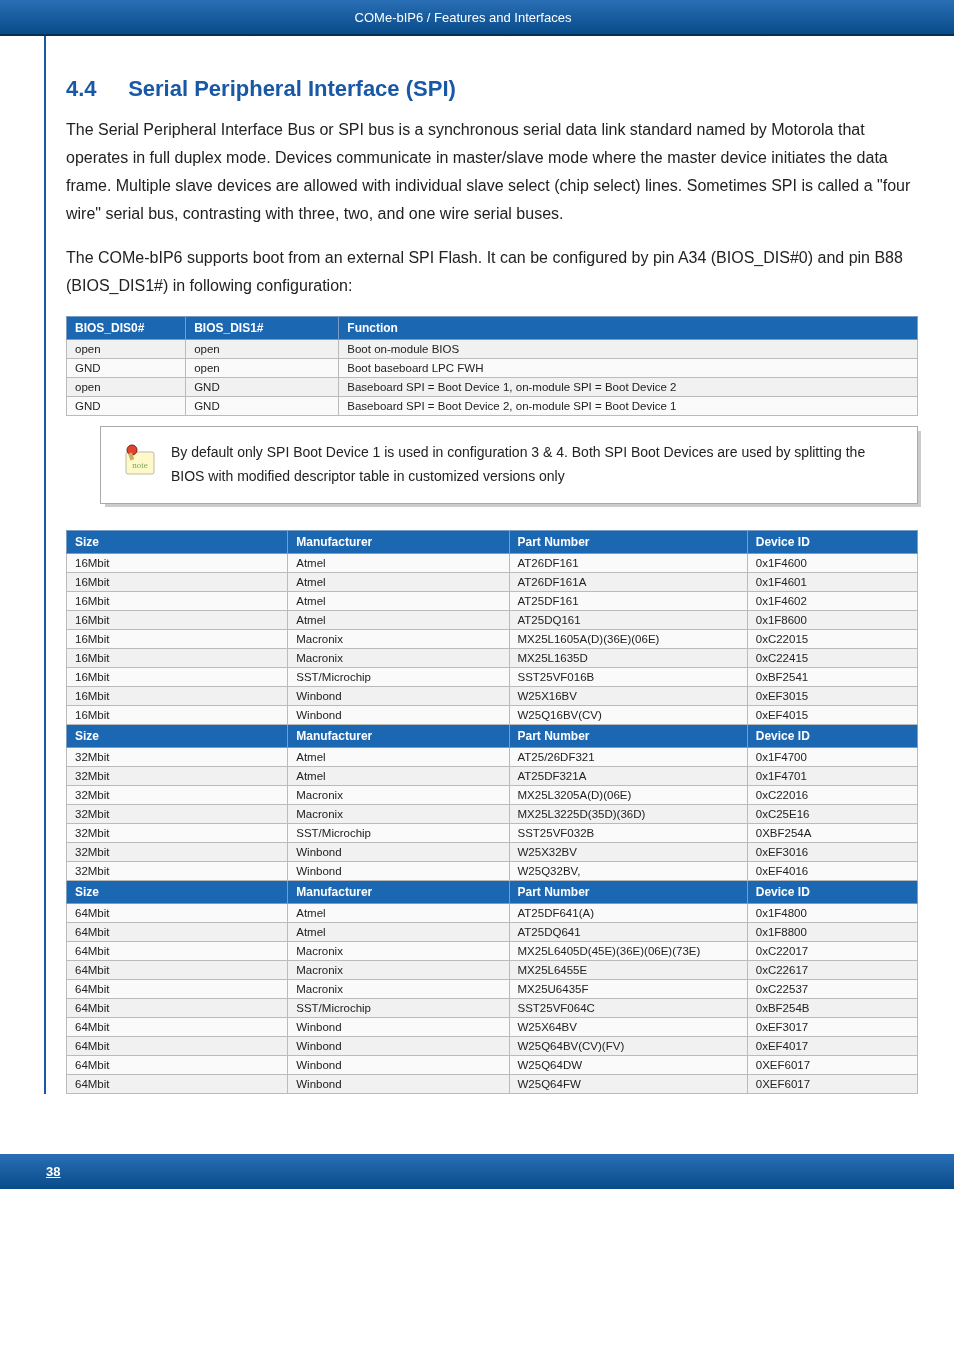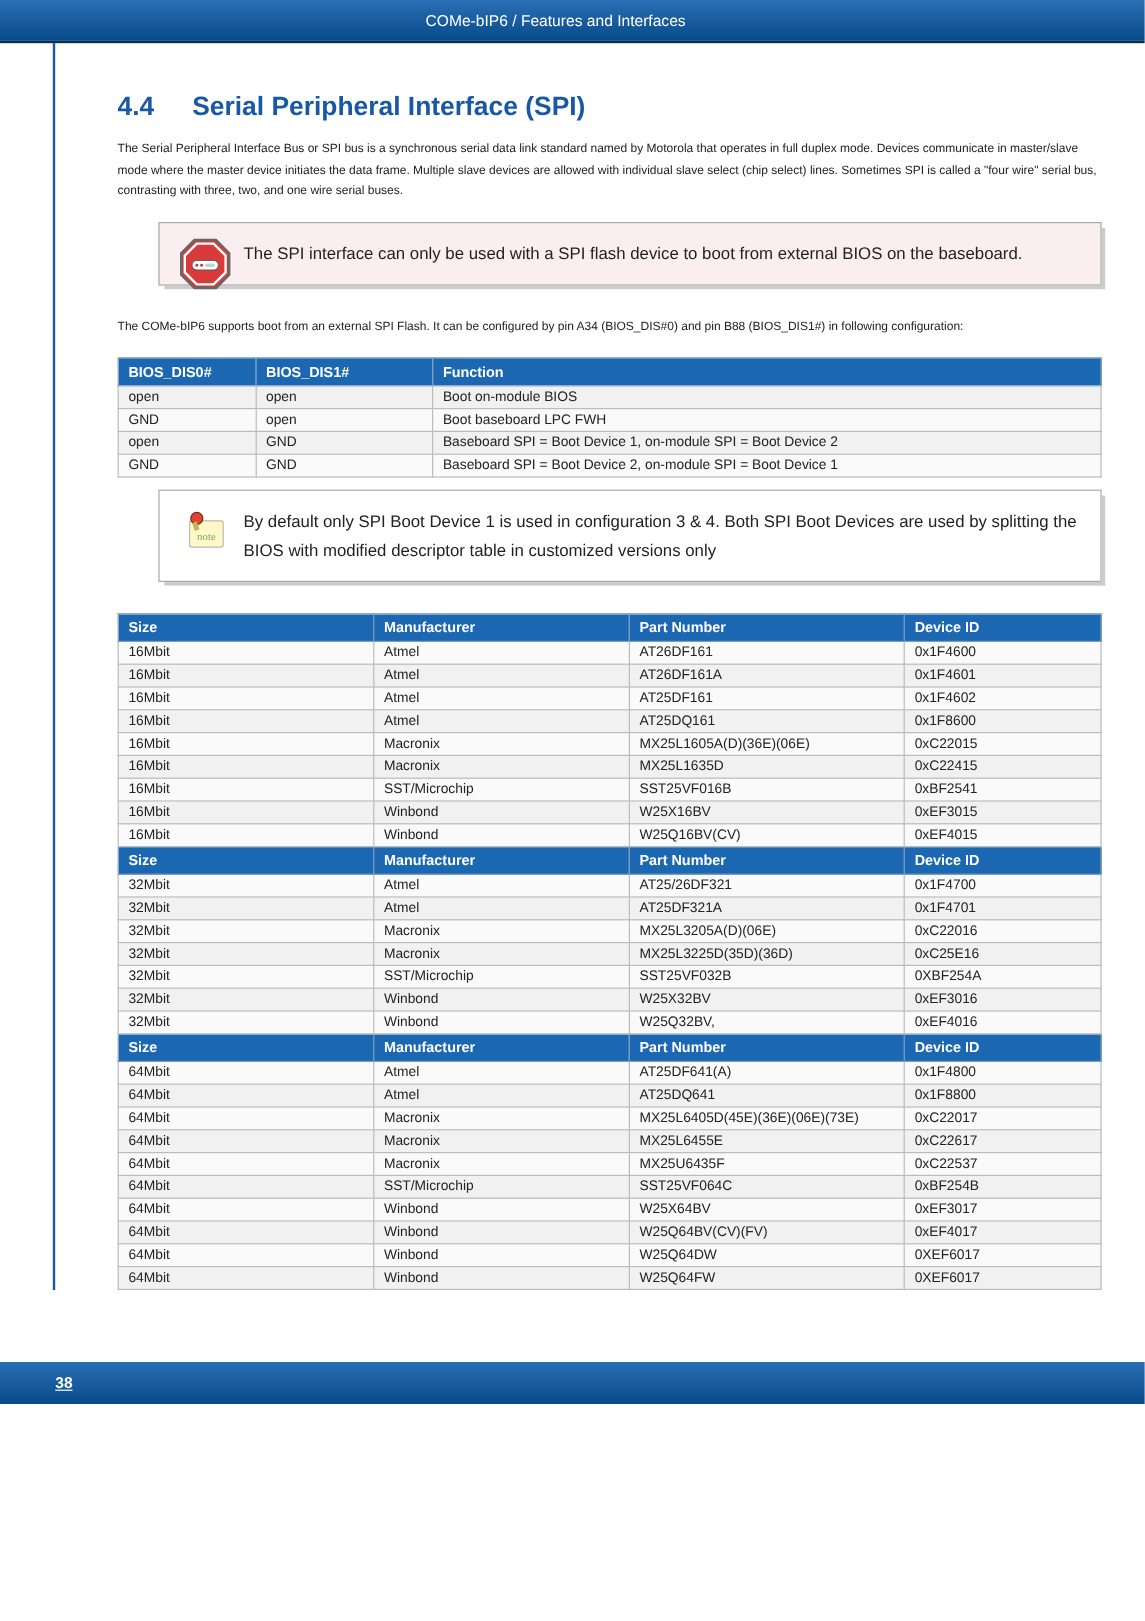--- a/index.html
+++ b/index.html
@@ -19,35 +19,35 @@
     font-size: 13px;
     display: flex;
     align-items: center;
     justify-content: center;
     padding-right: 28px;
     border-bottom: 2px solid #062f54;
   }
   .left-rule {
     border-left: 2px solid #1858a5;
     margin-left: 44px;
-    padding-left: 52px;
+    padding-left: 20px;
     padding-right: 36px;
     padding-top: 40px;
   }
   h2 {
     color: #1858a5;
     font-size: 22px;
     font-weight: 700;
     margin-bottom: 14px;
     font-family: Arial, sans-serif;
   }
   h2 .num { display:inline-block; width:56px; }
   p.body {
     line-height: 1.75;
-    font-size: 10px;
+    font-size: 16px;
     margin-bottom: 16px;
     color: #222;
   }
   .callout {
     border: 1px solid #aaa;
     position: relative;
     margin: 10px 0 26px 34px;
     padding: 14px 16px 14px 70px;
     background: #fbeef0;
   }
@@ -122,33 +122,20 @@
 
 <div class="left-rule">
 
   <h2>
     <span class="num">4.4</span>
     <span>Serial Peripheral Interface (SPI)</span>
   </h2>
 
   <p class="body">The Serial Peripheral Interface Bus or SPI bus is a synchronous serial data link standard named by Motorola that operates in full duplex mode. Devices communicate in master/slave mode where the master device initiates the data frame. Multiple slave devices are allowed with individual slave select (chip select) lines. Sometimes SPI is called a "four wire" serial bus, contrasting with three, two, and one wire serial buses.</p>
 
-  <div class="callout">
-    <div class="icon-wrap stop-icon">
-      <svg width="44" height="44" viewBox="0 0 44 44">
-        <polygon points="13,2 31,2 42,13 42,31 31,42 13,42 2,31 2,13" fill="#d93a3a" stroke="#666" stroke-width="2"></polygon>
-        <polygon points="15,5 29,5 39,15 39,29 29,39 15,39 5,29 5,15" fill="none" stroke="#fff" stroke-width="2"></polygon>
-        <rect x="11" y="19" width="22" height="8" rx="4" fill="#fff" stroke="#555" stroke-width="0.8"></rect>
-        <circle cx="15" cy="23" r="1.2" fill="#c33"></circle>
-        <circle cx="19" cy="23" r="1.2" fill="#c33"></circle>
-        <rect x="22" y="21.5" width="8" height="3" rx="1.5" fill="#ccc"></rect>
-      </svg>
-    </div>
-    <div class="text">The SPI interface can only be used with a SPI flash device to boot from external BIOS on the baseboard.</div>
-  </div>
 
 
   <p class="body">The COMe-bIP6 supports boot from an external SPI Flash. It can be configured by pin A34 (BIOS_DIS#0) and pin B88 (BIOS_DIS1#) in following configuration:</p>
 
   <table>
     <thead>
       <tr class="headrow">
         <th style="width:14%">BIOS_DIS0#</th>
         <th style="width:18%">BIOS_DIS1#</th>
         <th>Function</th>

